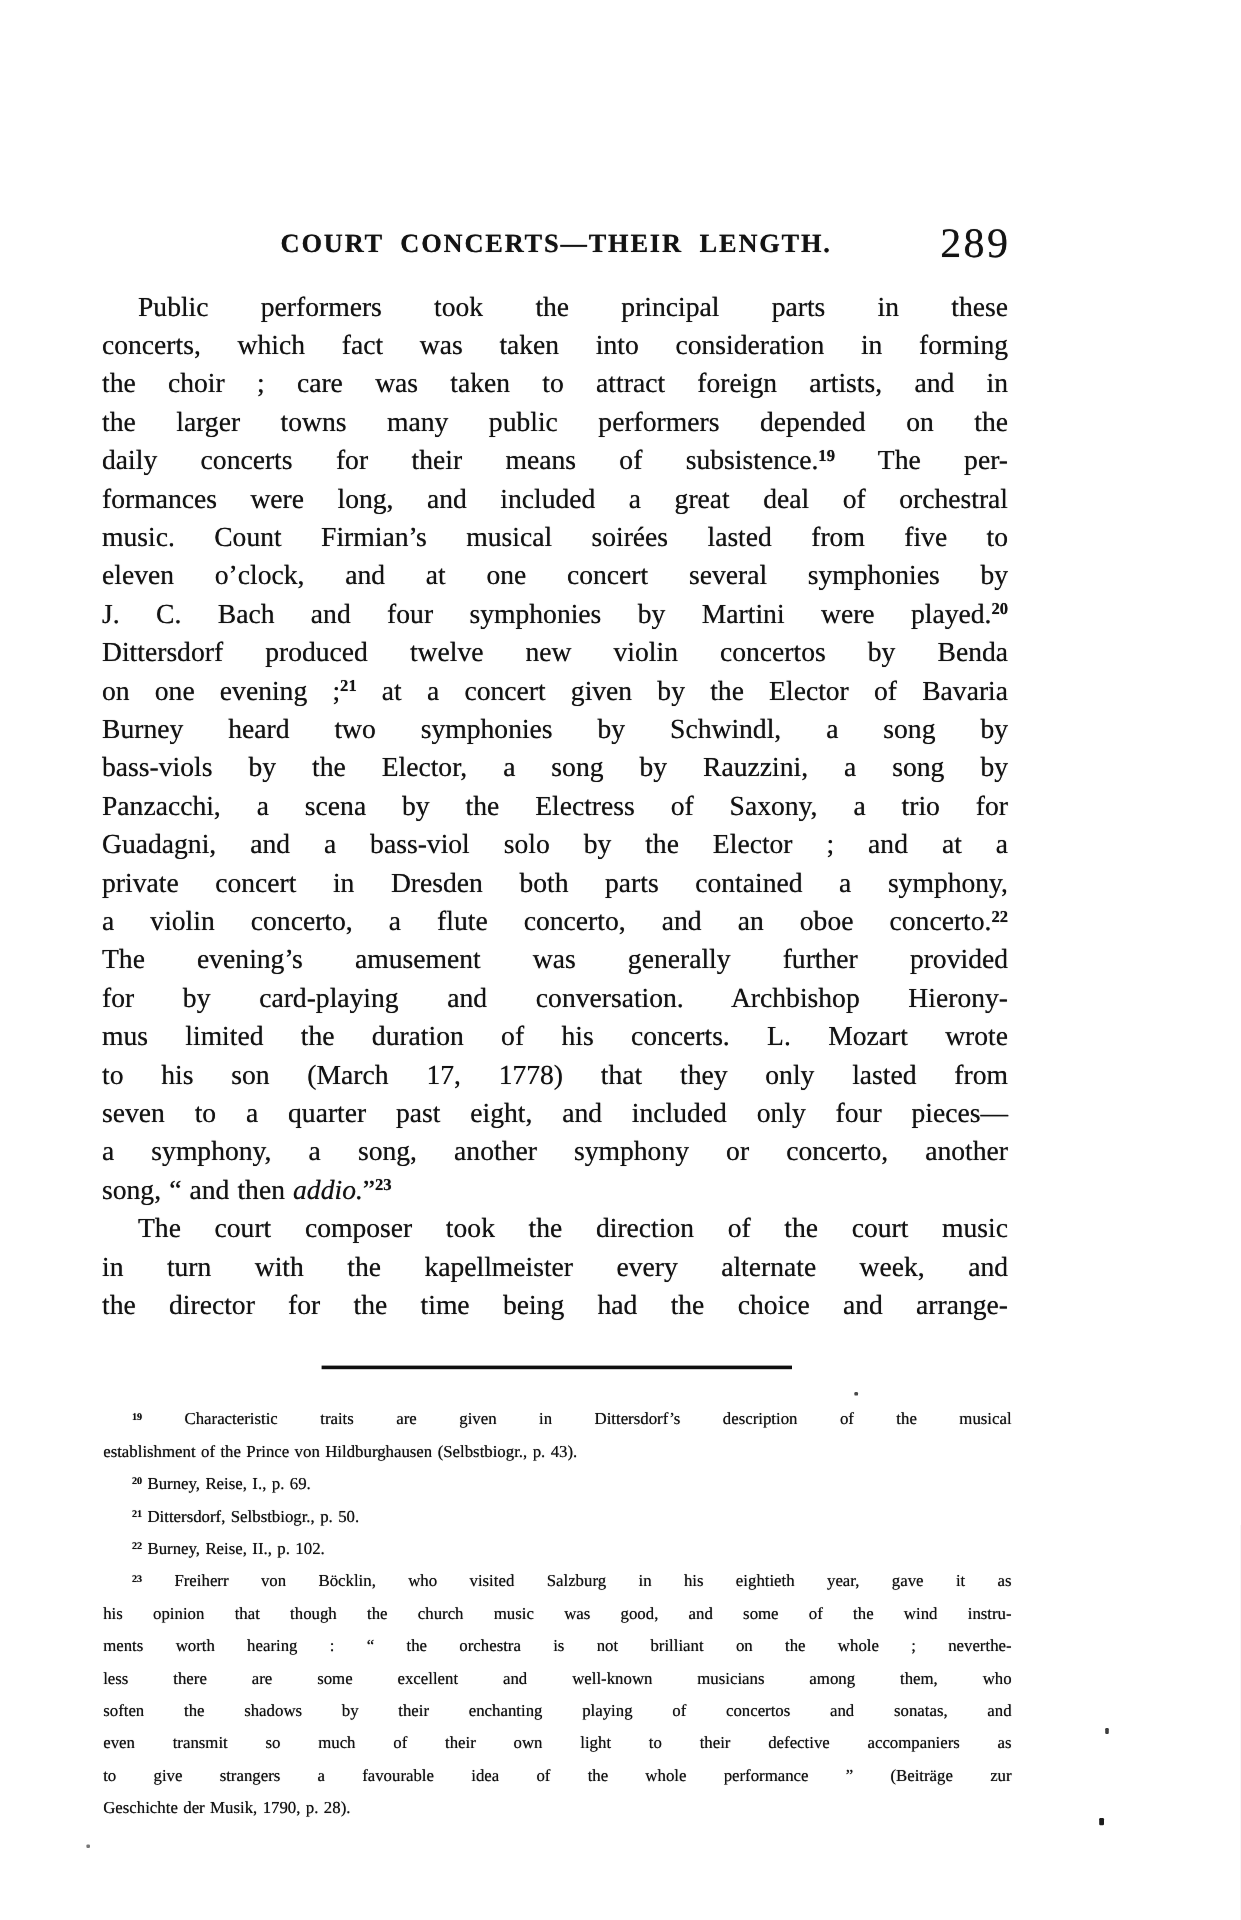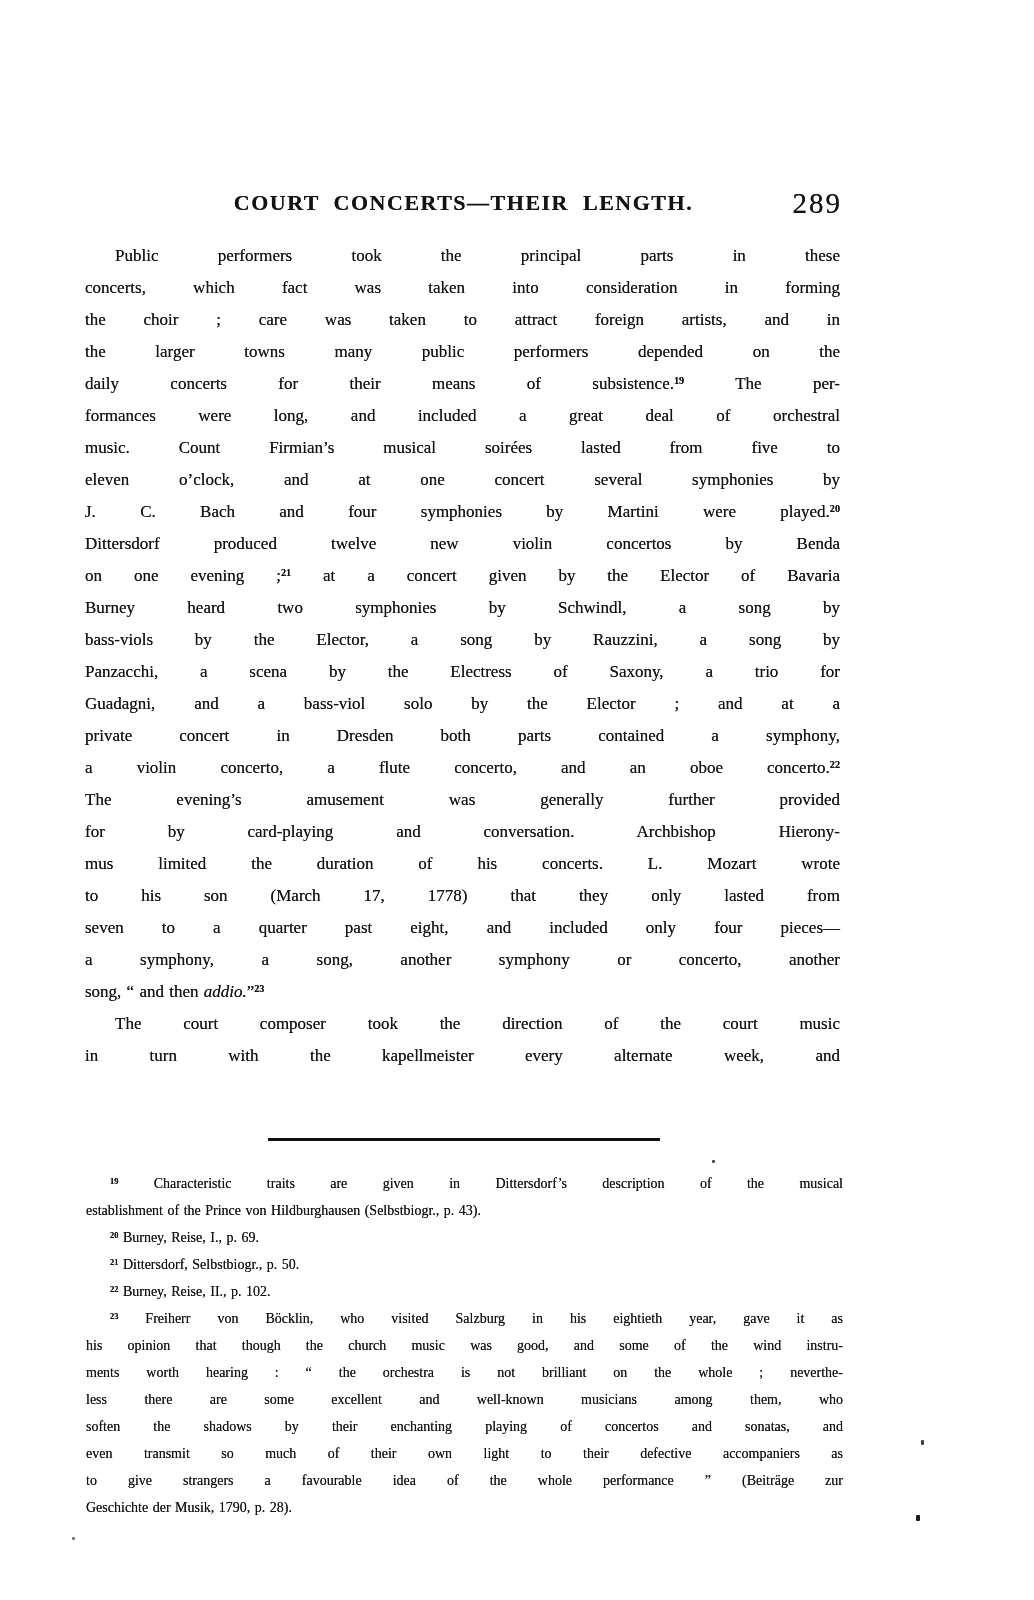--- a/index.html
+++ b/index.html
@@ -27,31 +27,31 @@
     text-align: center;
     font-size: 22px;
     font-weight: bold;
     letter-spacing: 1.5px;
     word-spacing: 7px;
     line-height: 30px;
   }
   .page-number {
     position: absolute;
     right: 0; top: 0;
-    font-size: 29px;
+    font-size: 35px;
     line-height: 34px;
     letter-spacing: 2px;
   }
 
   
   .body-text {
     position: absolute;
     left: 85px; top: 240px;
     width: 755px;
-    font-size: 17px;
+    font-size: 23px;
   }
   .text-line {
     height: 32px;
     line-height: 32px;
     text-align: justify;
     text-align-last: justify;
     text-justify: inter-word;
     word-spacing: 1px;
     white-space: normal;
   }
@@ -133,20 +133,21 @@
         <div class="text-line"><span>for by card-playing and conversation. Archbishop Hierony-</span></div>
         <div class="text-line"><span>mus limited the duration of his concerts. L. Mozart wrote</span></div>
         <div class="text-line"><span>to his son (March 17, 1778) that they only lasted from</span></div>
         <div class="text-line"><span>seven to a quarter past eight, and included only four pieces—</span></div>
         <div class="text-line"><span>a symphony, a song, another symphony or concerto, another</span></div>
         <div class="text-line line-end"><span>song, “ and then </span><i>addio.</i><span>”</span><sup>23</sup></div>
       </div>
       <div>
         <div class="text-line line-indent"><span>The court composer took the direction of the court music</span></div>
         <div class="text-line"><span>in turn with the kapellmeister every alternate week, and</span></div>
+        <div class="text-line"><span>the director for the time being had the choice and arrange-</span></div>
       </div>
     </div>
 
   <div class="footnote-rule"></div>
 
   <div class="footnotes ink" id="footnotes">
       <div class="text-line line-indent"><sup>19</sup><span> Characteristic traits are given in Dittersdorf’s description of the musical</span></div>
       <div class="text-line line-end"><span>establishment of the Prince von Hildburghausen (Selbstbiogr., p. 43).</span></div>
       <div class="text-line line-end line-indent"><sup>20</sup><span> Burney, Reise, I., p. 69.</span></div>
       <div class="text-line line-end line-indent"><sup>21</sup><span> Dittersdorf, Selbstbiogr., p. 50.</span></div>

